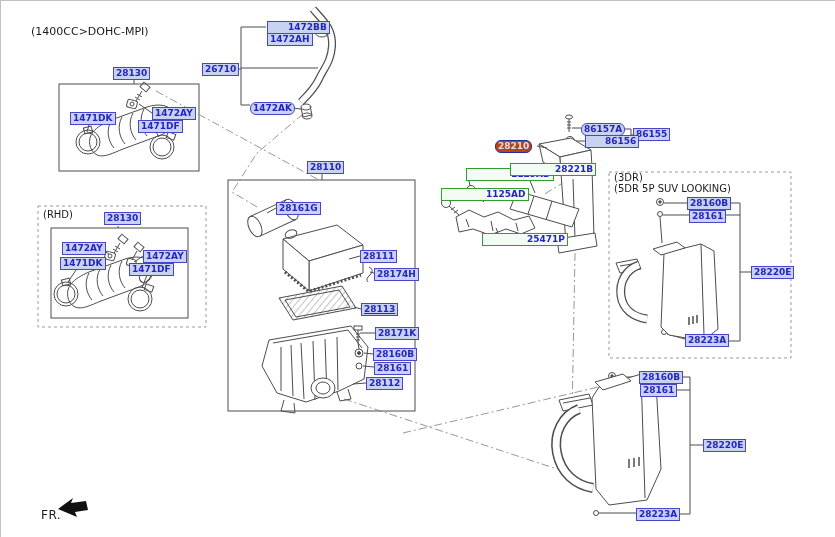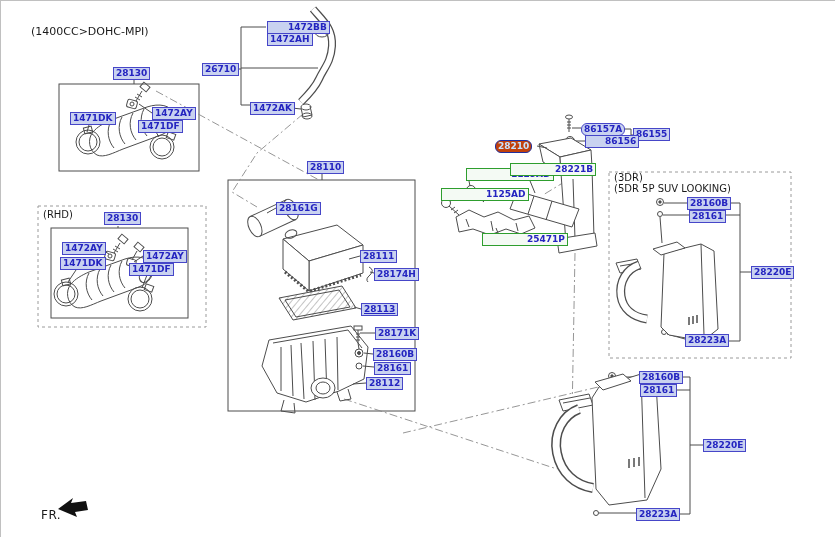--- a/index.html
+++ b/index.html
@@ -237,21 +237,21 @@
   <div class="txt" style="left:30px;top:8px;margin-top:16px;">(1400CC&gt;DOHC-MPI)</div>
   <div class="txt sm" style="left:42px;top:208px;">(RHD)</div>
   <div class="txt sm" style="left:613px;top:171px;">(3DR)</div>
   <div class="txt sm" style="left:613px;top:182px;">(5DR 5P SUV LOOKING)</div>
   <div class="txt fr" style="left:40px;top:507px;">FR.</div>
 
   <div class="lbl" style="left:266px;top:20px;padding-left:20px;">1472BB</div>
   <div class="lbl" style="left:266px;top:32px;">1472AH</div>
   <div class="lbl" style="left:201px;top:62px;">26710</div>
   <div class="lbl" style="left:112px;top:66px;">28130</div>
-  <div class="lbl" style="left:249px;top:101px;">1472AK</div>
+  <div class="lbl" style="left:249px;top:101px;border-radius:6px;">1472AK</div>
   <div class="lbl" style="left:69px;top:111px;">1471DK</div>
   <div class="lbl" style="left:151px;top:106px;">1472AY</div>
   <div class="lbl" style="left:137px;top:119px;">1471DF</div>
   <div class="lbl" style="left:306px;top:160px;">28110</div>
   <div class="lbl" style="left:275px;top:201px;">28161G</div>
   <div class="lbl" style="left:359px;top:249px;">28111</div>
   <div class="lbl" style="left:373px;top:267px;">28174H</div>
   <div class="lbl" style="left:360px;top:302px;text-decoration:underline;">28113</div>
   <div class="lbl" style="left:374px;top:326px;">28171K</div>
   <div class="lbl" style="left:372px;top:347px;">28160B</div>

